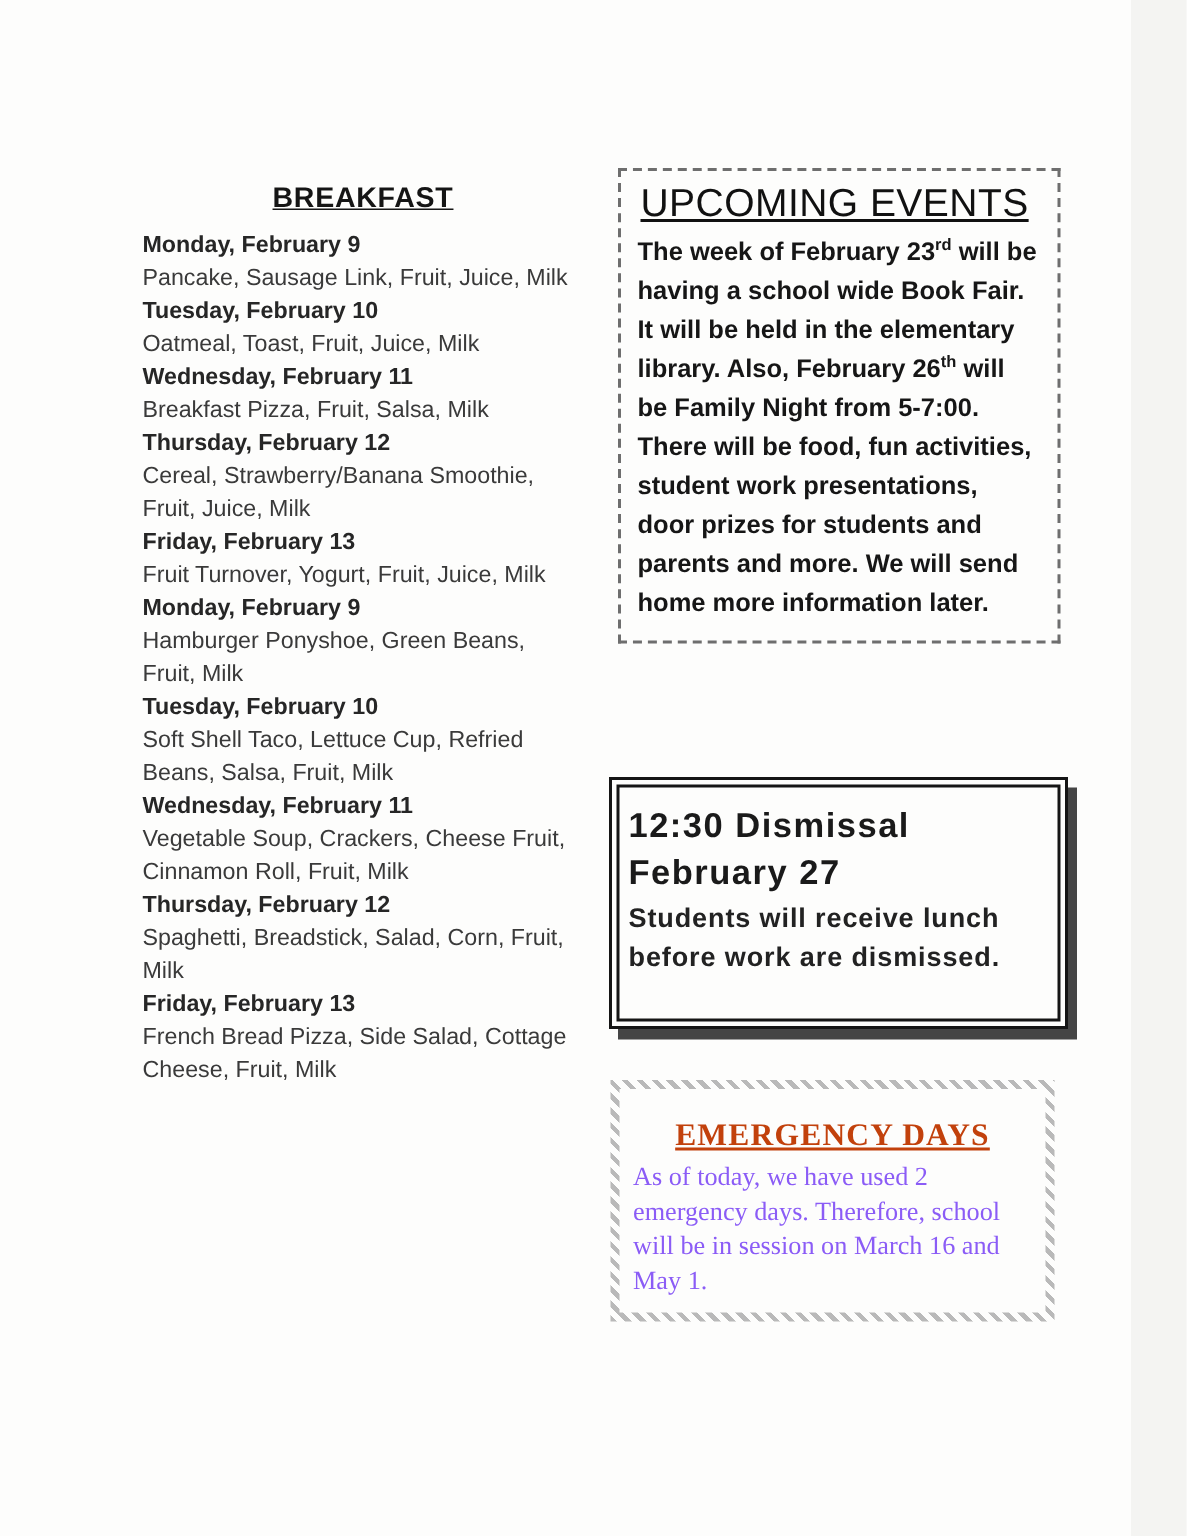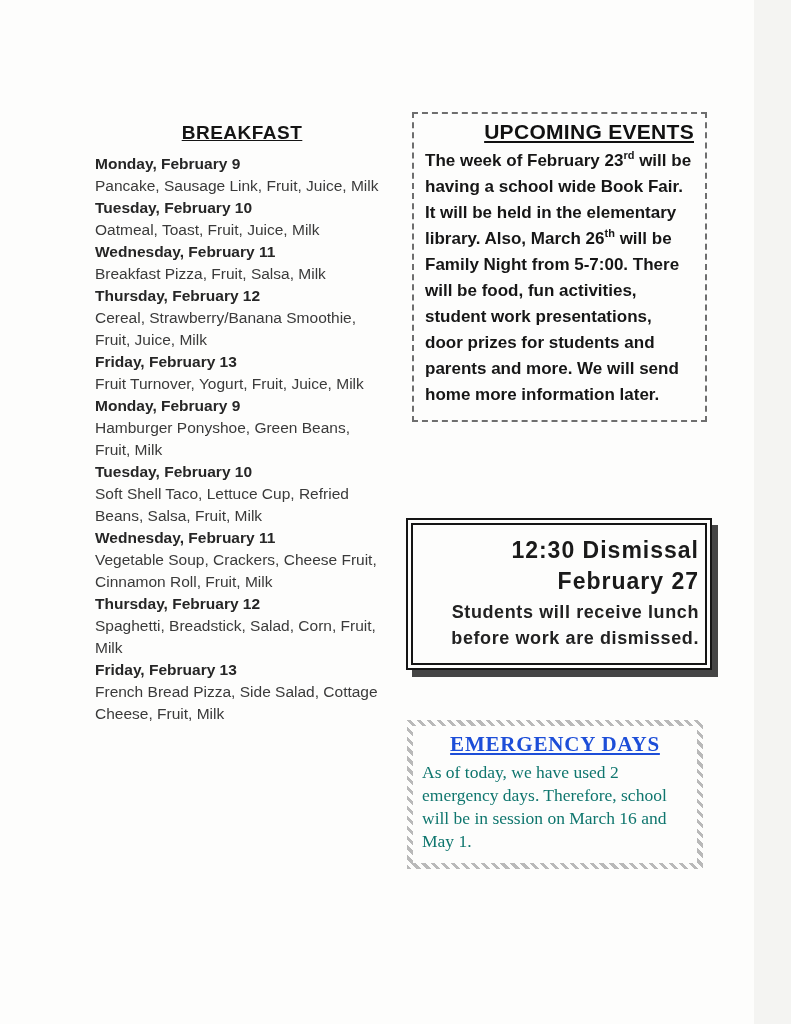--- a/index.html
+++ b/index.html
@@ -48,27 +48,26 @@
   .upcoming-box{
     position:absolute;
     left:412px; top:112px;
     width:295px;
     box-sizing:border-box;
     border:2px dashed #6e6e6e;
     background:#fdfdfc;
     padding:6px 11px 12px 11px;
   }
   .upcoming-title{
-    font-weight:bold;
-    font-size:21px;
+    font-weight:normal;
+    font-size:26px;
     letter-spacing:.3px;
     text-decoration:underline;
     color:#111;
     margin:0 0 4px 2px;
-    text-align:right;
   }
   .upcoming-body{
     font-weight:bold;
     font-size:17px;
     line-height:26px;
     color:#161616;
   }
   .upcoming-body sup{
     font-size:11px;
     line-height:0;
@@ -80,22 +79,22 @@
     left:406px; top:518px;
     width:306px;
     box-sizing:border-box;
     background:#fdfdfc;
     border:2px solid #151515;
     box-shadow:6px 7px 0 #454545;
     padding:3px;
   }
   .dismissal-inner{
     border:2px solid #151515;
-    padding:10px 6px 12px 6px;
-    text-align:right;
+    padding:10px 6px 28px 6px;
+    text-align:left;
   }
   .dismissal-line1, .dismissal-line2{
     font-size:23px;
     font-weight:bold;
     letter-spacing:1px;
     line-height:31px;
     color:#1a1a1a;
   }
   .dismissal-body{
     font-size:18px;
@@ -120,28 +119,28 @@
     background:#fdfdfc;
     padding:6px 9px 10px 9px;
   }
   .emergency-title{
     font-family:"Liberation Serif", serif;
     font-weight:bold;
     font-size:21px;
     letter-spacing:.8px;
     text-decoration:underline;
     text-align:center;
-    color:#1d4ed8;
-    margin:0 0 4px 0;
+    color:#c2410c;
+    margin:12px 0 4px 0;
   }
   .emergency-body{
     font-family:"Liberation Serif", serif;
     font-size:17.5px;
     line-height:23px;
-    color:#0f766e;
+    color:#8b5cf6;
   }
 </style>
 </head>
 <body>
 
 <div class="page">
 
   <div class="menu-col">
 
     <div class="menu-heading">BREAKFAST</div>
@@ -187,21 +186,21 @@
     <div>
       <div class="day-label">Friday, February 13</div>
       <div class="day-items">French Bread Pizza, Side Salad, Cottage Cheese, Fruit, Milk</div>
     </div>
 
   </div>
 
   <div class="upcoming-box">
     <div class="upcoming-title">UPCOMING EVENTS</div>
     <div class="upcoming-body">
-      <span>The week of February 23</span><sup>rd</sup><span> will be having a school wide Book Fair. It will be held in the elementary library. Also, March 26</span><sup>th</sup><span> will be Family Night from 5-7:00. There will be food, fun activities, student work presentations, door prizes for students and parents and more. We will send home more information later.</span>
+      <span>The week of February 23</span><sup>rd</sup><span> will be having a school wide Book Fair. It will be held in the elementary library. Also, February 26</span><sup>th</sup><span> will be Family Night from 5-7:00. There will be food, fun activities, student work presentations, door prizes for students and parents and more. We will send home more information later.</span>
     </div>
   </div>
 
   <div class="dismissal-outer">
     <div class="dismissal-inner">
       <div class="dismissal-line1">12:30 Dismissal</div>
       <div class="dismissal-line2">February 27</div>
       <div class="dismissal-body">Students will receive lunch before work are dismissed.</div>
     </div>
   </div>

